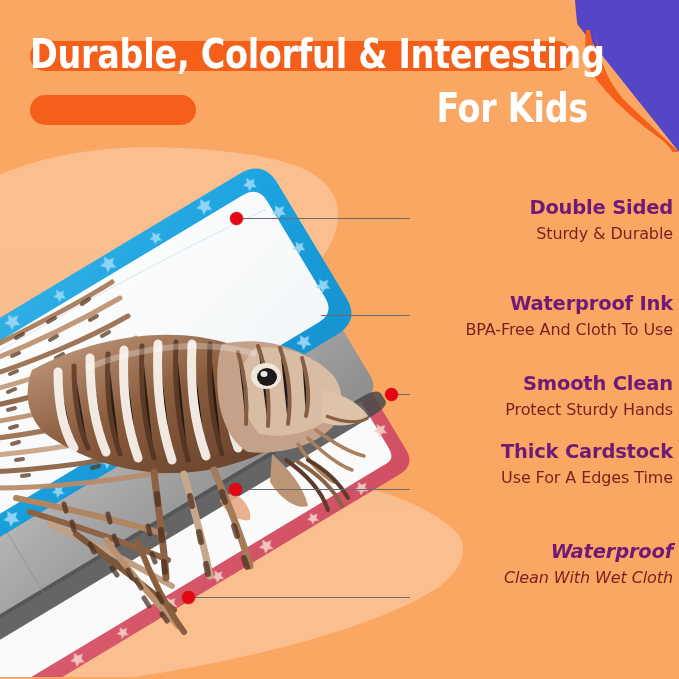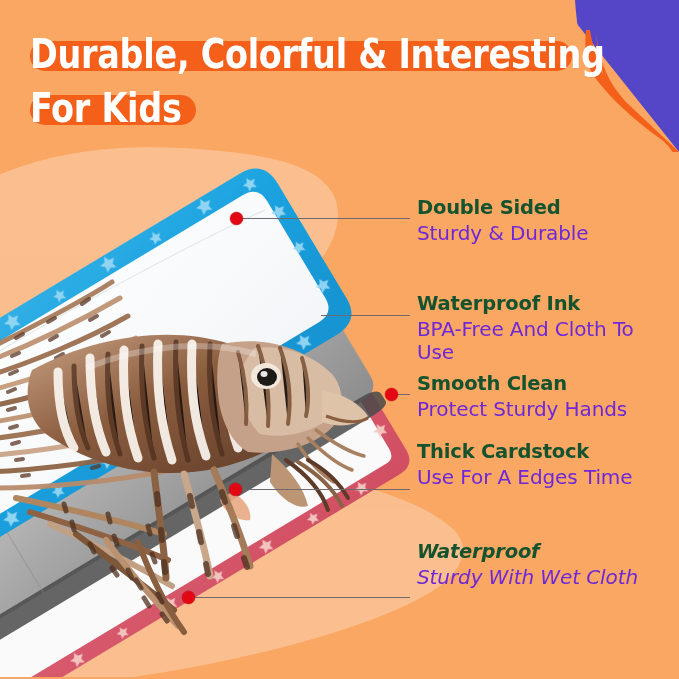--- a/index.html
+++ b/index.html
@@ -8,20 +8,21 @@
     width:679px;height:679px;
     font-family:"Liberation Sans", sans-serif;
     background:#F9A763;
     overflow:hidden;
   }
   #stage{
     position:relative;
     width:679px;height:677px;
     overflow:hidden;
     background:#F9A763;
+    text-align:right;
   }
   
   #title-block{
     position:absolute;
     left:30px; top:28px;
     width:600px;
     z-index:20;
   }
   .title-line{
     position:relative;
@@ -60,30 +61,30 @@
     left:417px;
     z-index:18;
     width:256px;
   }
   .feature .f-title{
     display:block;
     font-family:"DejaVu Sans","Liberation Sans", sans-serif;
     font-weight:bold;
     font-size:19.5px;
     line-height:24px;
-    color:#14532d;
+    color:#701a75;
     letter-spacing:-0.2px;
   }
   .feature .f-sub{
     display:block;
     font-family:"DejaVu Sans","Liberation Sans", sans-serif;
     font-weight:normal;
-    font-size:20px;
+    font-size:16px;
     line-height:23px;
-    color:#6d28d9;
+    color:#7f1d1d;
     letter-spacing:-0.1px;
     margin-top:2px;
   }
   
   .leader{position:absolute;height:1px;background:#6E6A70;z-index:15;}
   .dot{
     position:absolute;
     width:13px;height:13px;
     border-radius:50%;
     background:#E30613;
@@ -418,16 +419,16 @@
     <span class="f-sub">Protect Sturdy Hands</span>
   </div>
 
   <div class="feature" style="top:440px;">
     <span class="f-title">Thick Cardstock</span>
     <span class="f-sub">Use For A Edges Time</span>
   </div>
 
   <div class="feature" style="top:540px;font-style:italic;">
     <span class="f-title">Waterproof</span>
-    <span class="f-sub">Sturdy With Wet Cloth</span>
+    <span class="f-sub">Clean With Wet Cloth</span>
   </div>
 
 </div>
 
 </body></html>

